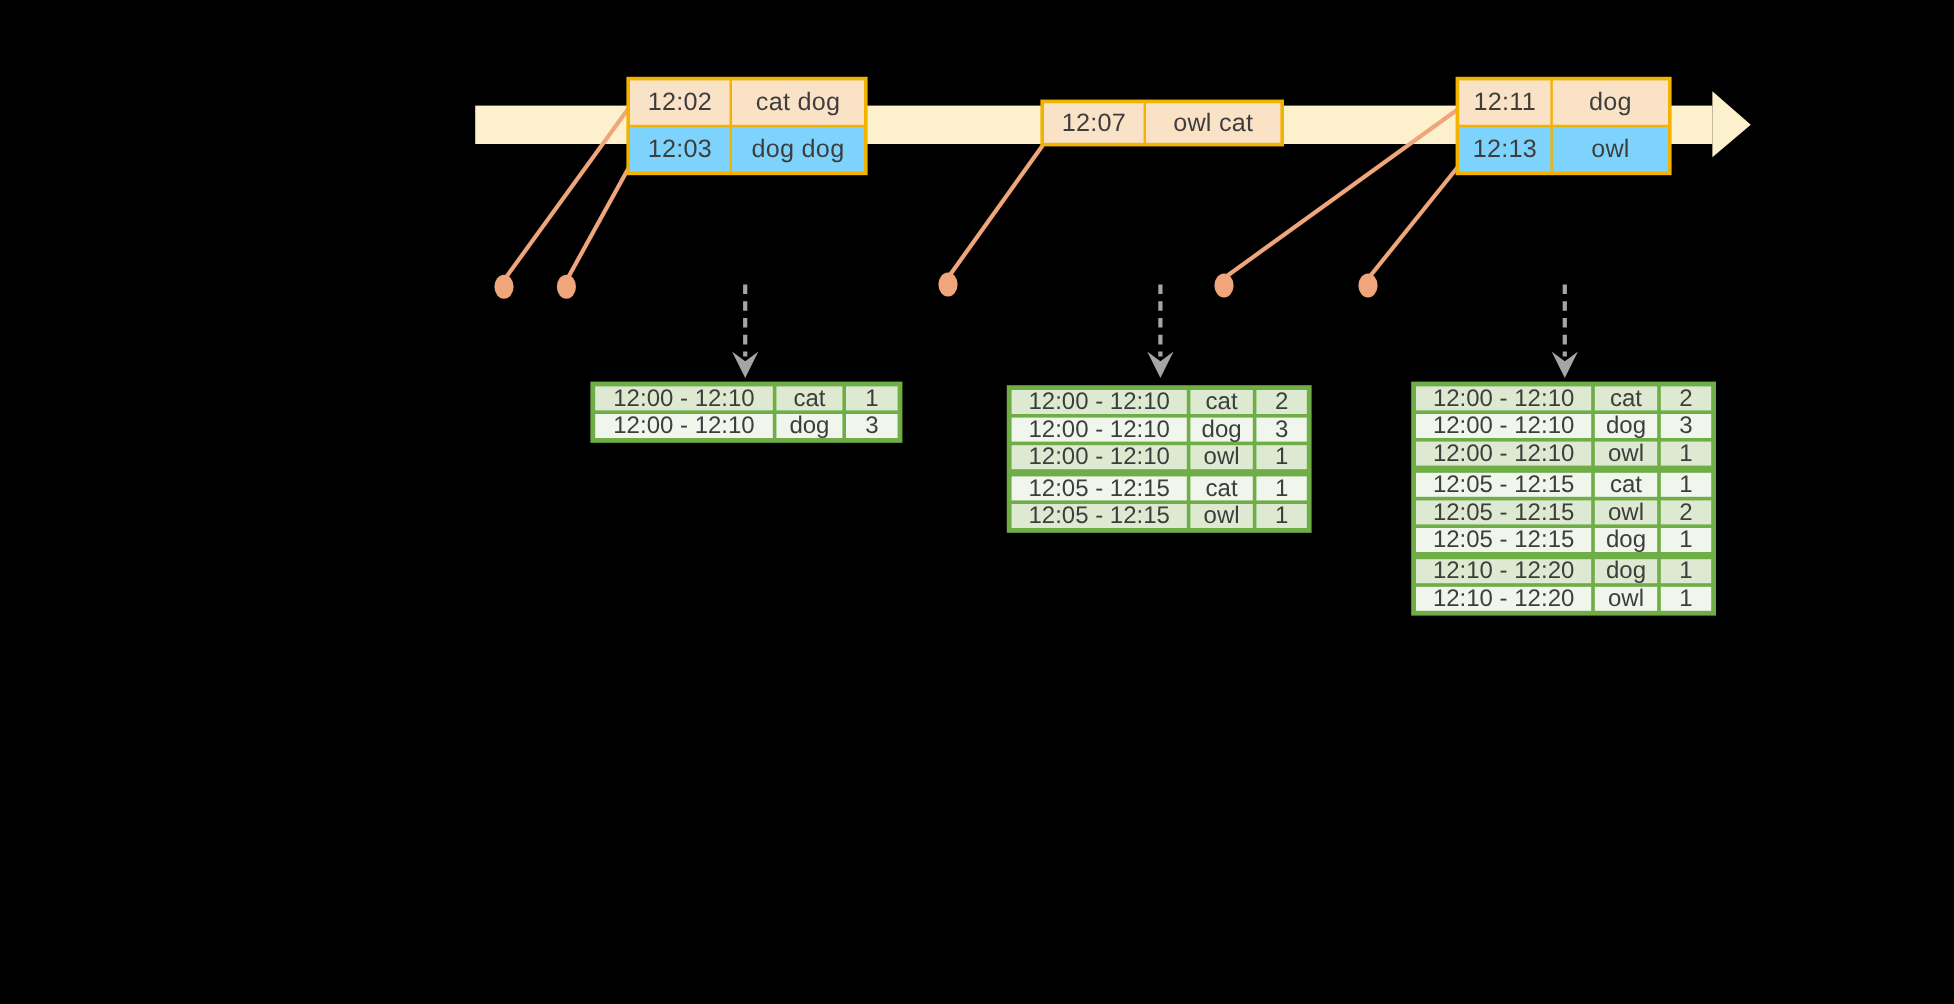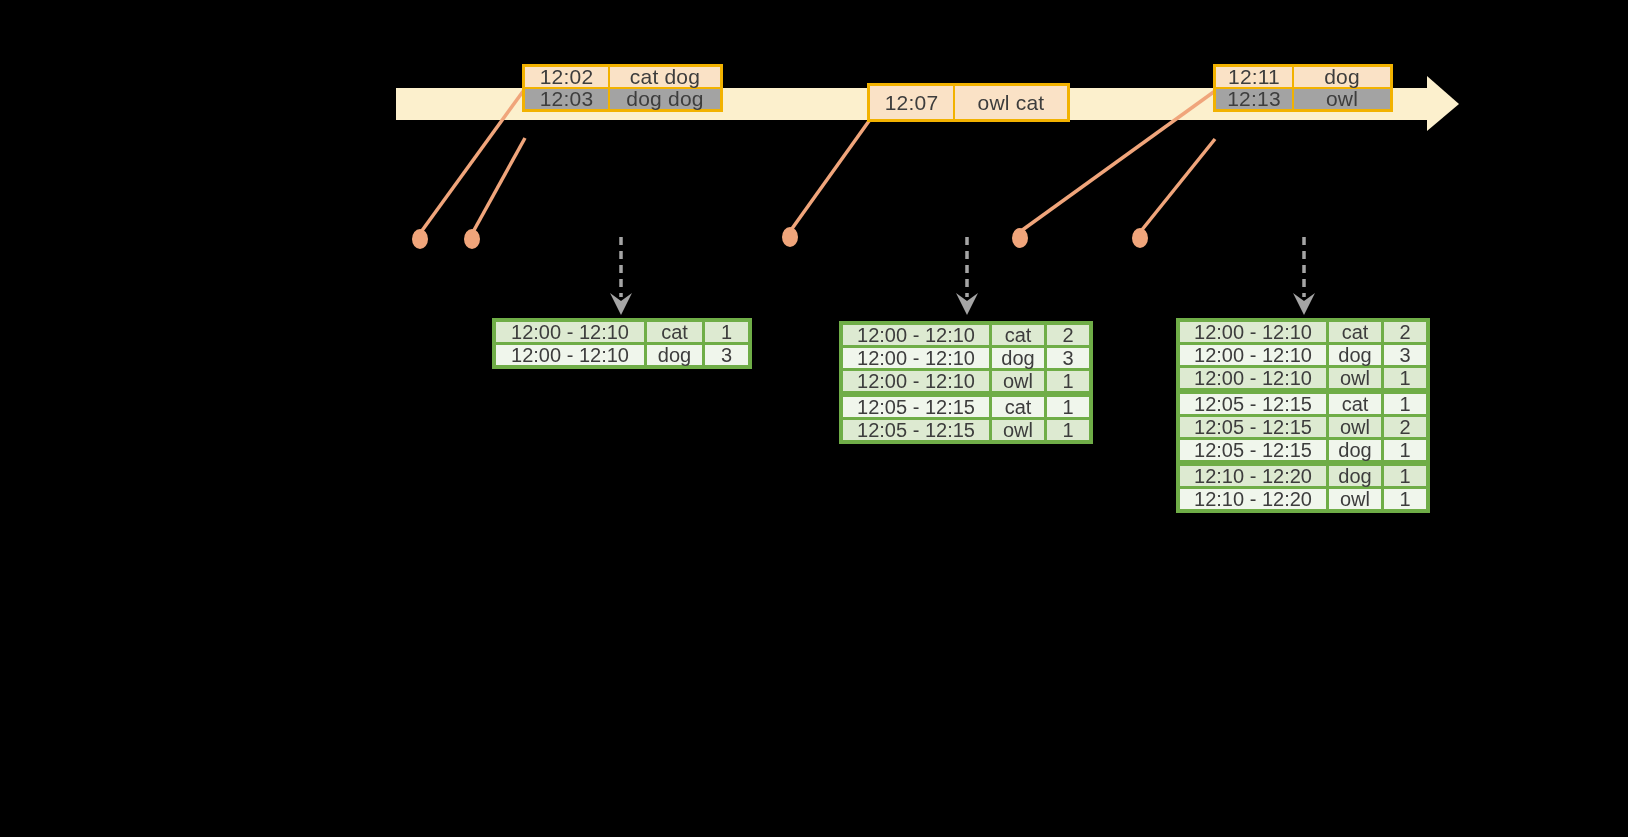--- a/index.html
+++ b/index.html
@@ -5,25 +5,25 @@
   html,body{margin:0;padding:0;background:#000;}
   #canvas{position:relative;width:1628px;height:837px;background:#000000;overflow:hidden;
           font-family:"Liberation Sans", sans-serif;color:#3D3D3D;}
   
   #band{position:absolute;left:396px;top:88px;width:1031px;height:32px;background:#FCF0CD;}
   #overlay{position:absolute;left:0;top:0;width:1628px;height:837px;}
   
   .ebox{position:absolute;background:#F2B200;padding:3px;box-sizing:border-box;
         display:flex;flex-direction:column;gap:2px;z-index:3;}
   .erow{display:grid;gap:2px;}
-  .ecell{height:20px;display:flex;align-items:center;justify-content:center;
+  .ecell{height:37px;display:flex;align-items:center;justify-content:center;
          font-size:21px;letter-spacing:.2px;}
   .ebox2 .ecell{height:33px;}
   .fdark{background:#FAE2C6;}
-  .flight{background:#a3a3a3;}
+  .flight{background:#7dd3fc;}
   
   .gtable{position:absolute;background:#6FAD47;padding:4px;display:flex;
           flex-direction:column;gap:3px;z-index:3;}
   .grow{display:grid;gap:3px;grid-template-columns:148px 55px 43px;}
   .gtable.narrow .grow{grid-template-columns:146px 52px 42px;}
   .grow>div{height:20px;display:flex;align-items:center;justify-content:center;font-size:20px;}
   .grow.fd>div{background:#DDEAD1;}
   .grow.fl>div{background:#F0F6EC;}
   .gsep{margin-top:3px;}
 </style>

